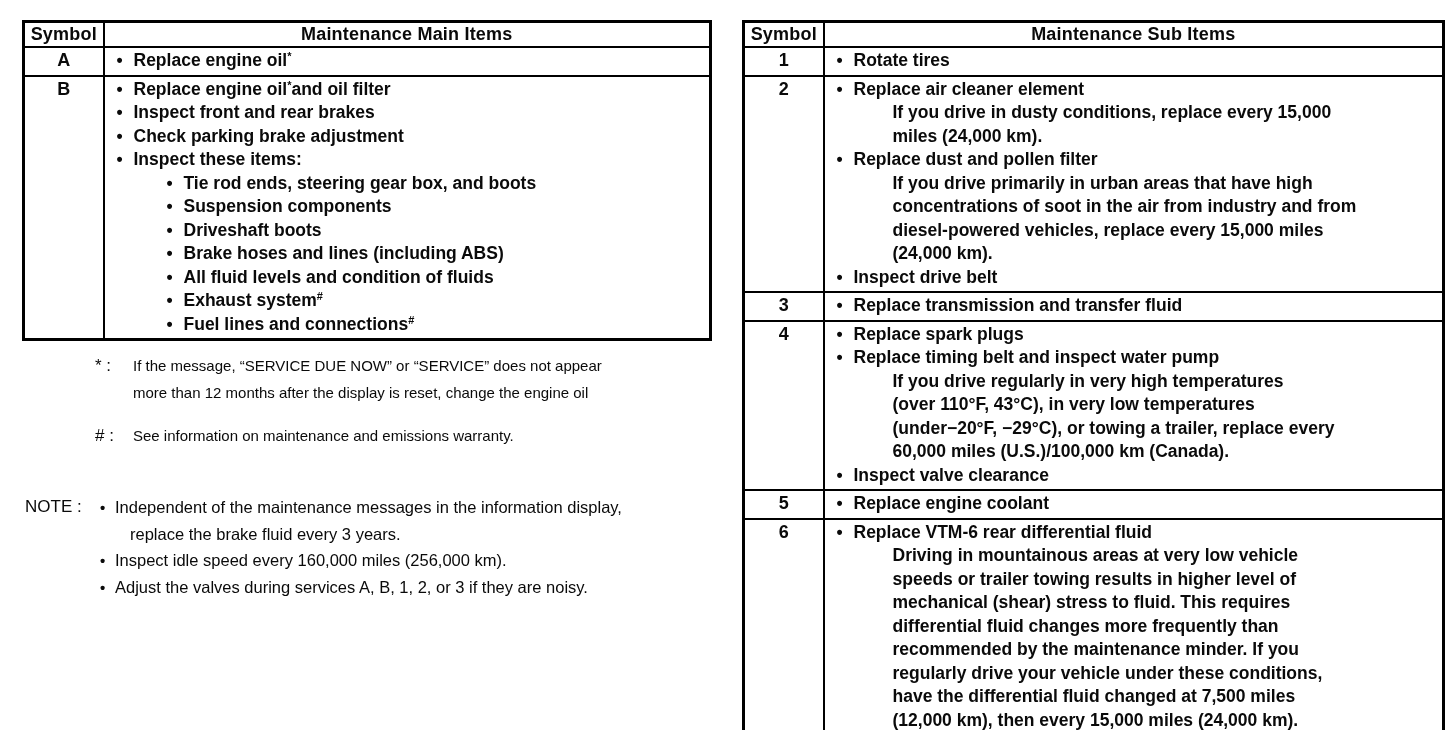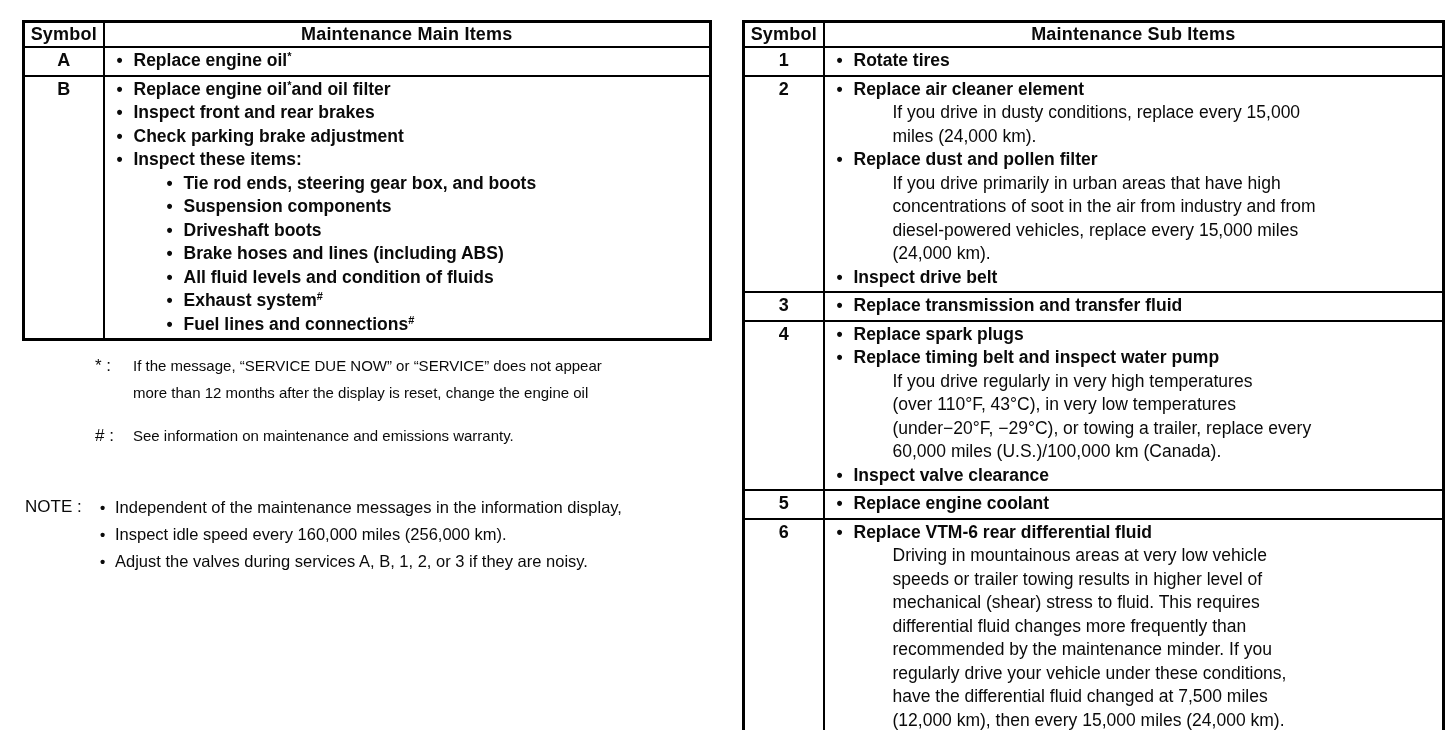--- a/index.html
+++ b/index.html
@@ -16,21 +16,21 @@
   table.tbl th {
     height:25px; font-size:18px; font-weight:bold; text-align:center;
     padding:1px 2px; letter-spacing:0.2px;
   }
   th.sym-h, td.sym { width:80px; }
   table.tbl td { vertical-align:top; }
   td.sym { text-align:center; font-size:18px; font-weight:bold; padding-top:1px; line-height:23.5px; }
   td.items { padding:1px 2px 2px 0; }
   .line { font-size:17.5px; font-weight:bold; line-height:23.5px; padding-left:12px; white-space:nowrap; }
   .line.ind { padding-left:62px; }
-  .line.plain { padding-left:68px; font-weight:normal; }
+  .line.plain { padding-left:68px; font-weight:bold; }
   .blt { display:inline-block; width:17px; font-weight:bold; }
   sup { font-size:11px; line-height:0; vertical-align:6px; }
   .footnotes { position:absolute; left:95px; top:352px; width:620px; }
   .fn { display:flex; margin-bottom:16px; }
   .fn-marker { flex:0 0 38px; font-size:17px; line-height:27px; }
   .fn-line { font-size:15px; line-height:27px; white-space:nowrap; }
   .note { position:absolute; left:25px; top:494px; display:flex; }
   .note-label { flex:0 0 75px; font-size:17px; line-height:26px; }
   .note-line { font-size:16.5px; line-height:26px; white-space:nowrap; }
   .note-line.cont { padding-left:30px; }
@@ -156,18 +156,19 @@
         <div>
           <div class="fn-line">See information on maintenance and emissions warranty.</div>
         </div>
       </div>
     </div>
 
   <div class="note">
     <div class="note-label">NOTE :</div>
     <div>
         <div class="note-line"><span class="blt2">•</span><span>Independent of the maintenance messages in the information display,</span></div>
+        <div class="note-line cont"><span>replace the brake fluid every 3 years.</span></div>
         <div class="note-line"><span class="blt2">•</span><span>Inspect idle speed every 160,000 miles (256,000 km).</span></div>
         <div class="note-line"><span class="blt2">•</span><span>Adjust the valves during services A, B, 1, 2, or 3 if they are noisy.</span></div>
       </div>
   </div>
 
 </div>
 
 </body></html>

